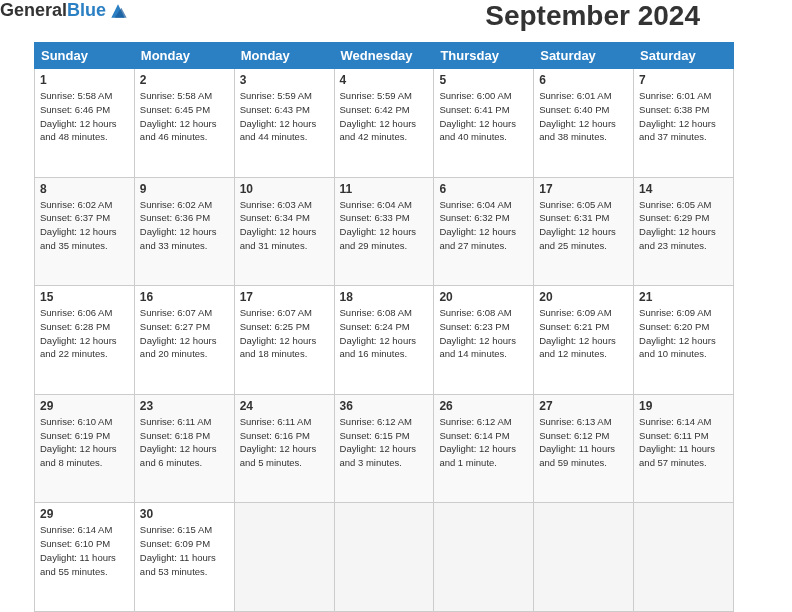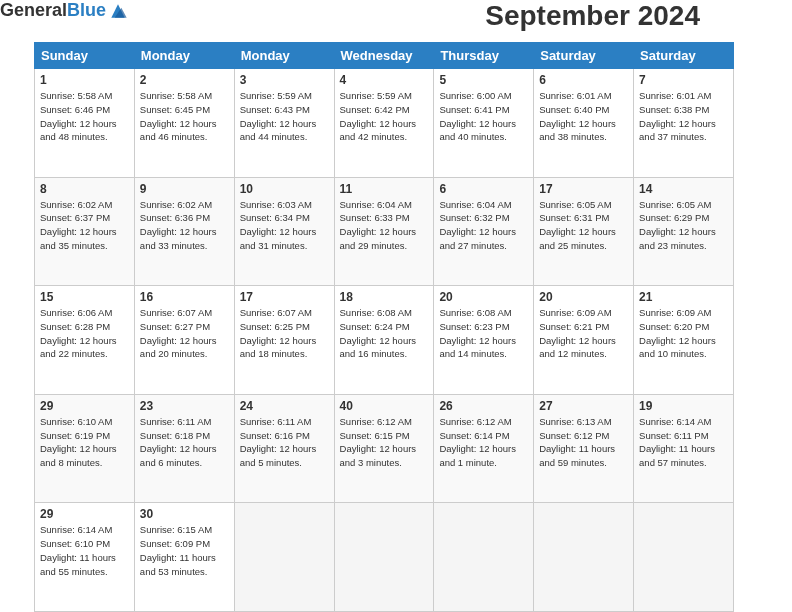--- a/index.html
+++ b/index.html
@@ -222,21 +222,21 @@
           </td>
           <td>
             <span class="day-num">23</span>
             <div class="day-detail">Sunrise: 6:11 AM<br>Sunset: 6:18 PM<br>Daylight: 12 hours and 6 minutes.</div>
           </td>
           <td>
             <span class="day-num">24</span>
             <div class="day-detail">Sunrise: 6:11 AM<br>Sunset: 6:16 PM<br>Daylight: 12 hours and 5 minutes.</div>
           </td>
           <td>
-            <span class="day-num">40</span>
+            <span class="day-num">36</span>
             <div class="day-detail">Sunrise: 6:12 AM<br>Sunset: 6:15 PM<br>Daylight: 12 hours and 3 minutes.</div>
           </td>
           <td>
             <span class="day-num">26</span>
             <div class="day-detail">Sunrise: 6:12 AM<br>Sunset: 6:14 PM<br>Daylight: 12 hours and 1 minute.</div>
           </td>
           <td>
             <span class="day-num">27</span>
             <div class="day-detail">Sunrise: 6:13 AM<br>Sunset: 6:12 PM<br>Daylight: 11 hours and 59 minutes.</div>
           </td>

